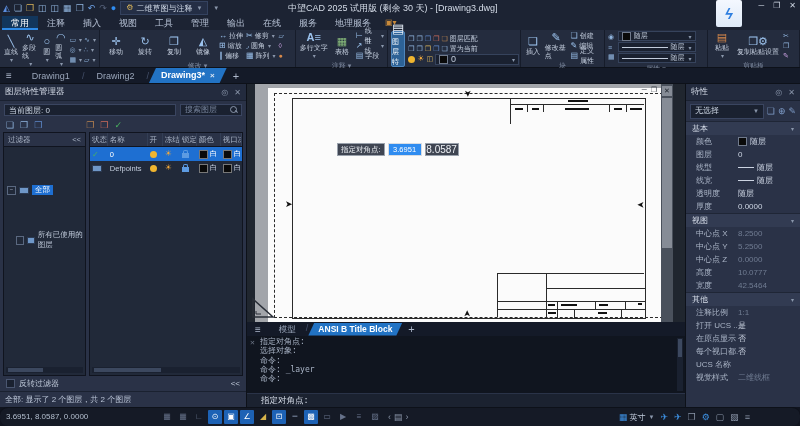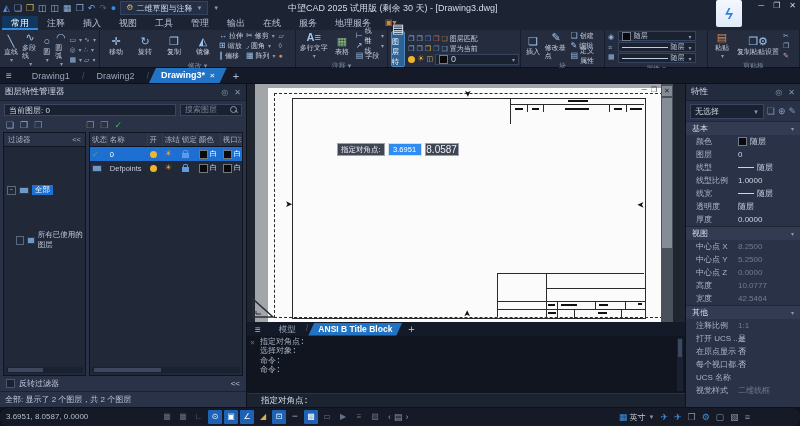--- a/index.html
+++ b/index.html
@@ -143,21 +143,21 @@
   .cmd-scroll{position:absolute;right:2px;top:2px;width:6px;bottom:2px;background:#1a2130;}
   .cmd-scroll .th{position:absolute;left:1px;top:1px;width:4px;height:18px;background:#3c485f;}
   .cmdinput{position:absolute;left:247px;top:393px;width:438px;height:14px;background:#1b2230;
             border-top:1px solid #2a3348;line-height:13px;padding-left:14px;box-sizing:border-box;
             font-family:"DejaVu Sans Mono",monospace;font-size:8.5px;color:#d6dde8;}
   
   .rp{position:absolute;left:685px;top:84px;width:115px;height:323px;background:#2a3247;
       border-left:1px solid #0d1119;box-sizing:border-box;}
   .rp-sel{height:20px;display:flex;align-items:center;gap:3px;padding:0 4px;}
   .sel-dd{flex:1;background:#1a2130;border:1px solid #3a4560;height:13px;line-height:12px;
-          padding:0 4px;font-size:8px;color:#cfd8e6;display:flex;align-items:flex-end;}
+          padding:0 4px;font-size:8px;color:#cfd8e6;display:flex;align-items:center;}
   .sel-dd .t{flex:1;}
   .rp-ic{color:#7e9cc8;font-size:9px;}
   .sec-h{height:13px;background:#323b52;display:flex;align-items:center;padding:0 6px;
          font-size:8px;color:#d6dde9;border-top:1px solid #1f2636;}
   .sec-h .sp{flex:1;}
   .prow{height:13px;display:flex;align-items:center;font-size:8px;}
   .prow .pl{width:52px;padding-left:10px;color:#aab4c6;overflow:hidden;white-space:nowrap;box-sizing:border-box;}
   .prow .pv{flex:1;color:#ccd4e2;display:flex;align-items:center;gap:3px;overflow:hidden;white-space:nowrap;}
   .prow.dim .pv{color:#707c92;}
   .pv .ln{width:16px;border-top:1px solid #ccd4e2;height:0;}
@@ -712,20 +712,21 @@
         <span class="addtab">+</span>
       </div>
   </div>
 
   <div class="cmdhist">
     <span class="cmd-x">✕</span>
     <div class="lines" id="cmd-lines">
         <div class="ln">指定对角点:</div>
         <div class="ln">选择对象:</div>
         <div class="ln">命令:</div>
+        <div class="ln">命令: _layer</div>
         <div class="ln">命令:</div>
       </div>
     <div class="cmd-scroll">
         <div class="th"></div>
       </div>
   </div>
   <div class="cmdinput">指定对角点:</div>
 
   <div class="rp">
     <div class="lp-header">
@@ -760,26 +761,20 @@
           <span class="pl">图层</span>
           <span class="pv">
             <span>0</span>
           </span>
         </div>
         <div class="prow">
           <span class="pl">线型</span>
           <span class="pv">
             <span class="ln"></span>
             <span>随层</span>
-          </span>
-        </div>
-        <div class="prow">
-          <span class="pl">线型比例</span>
-          <span class="pv">
-            <span>1.0000</span>
           </span>
         </div>
         <div class="prow">
           <span class="pl">线宽</span>
           <span class="pv">
             <span class="ln"></span>
             <span>随层</span>
           </span>
         </div>
         <div class="prow">

